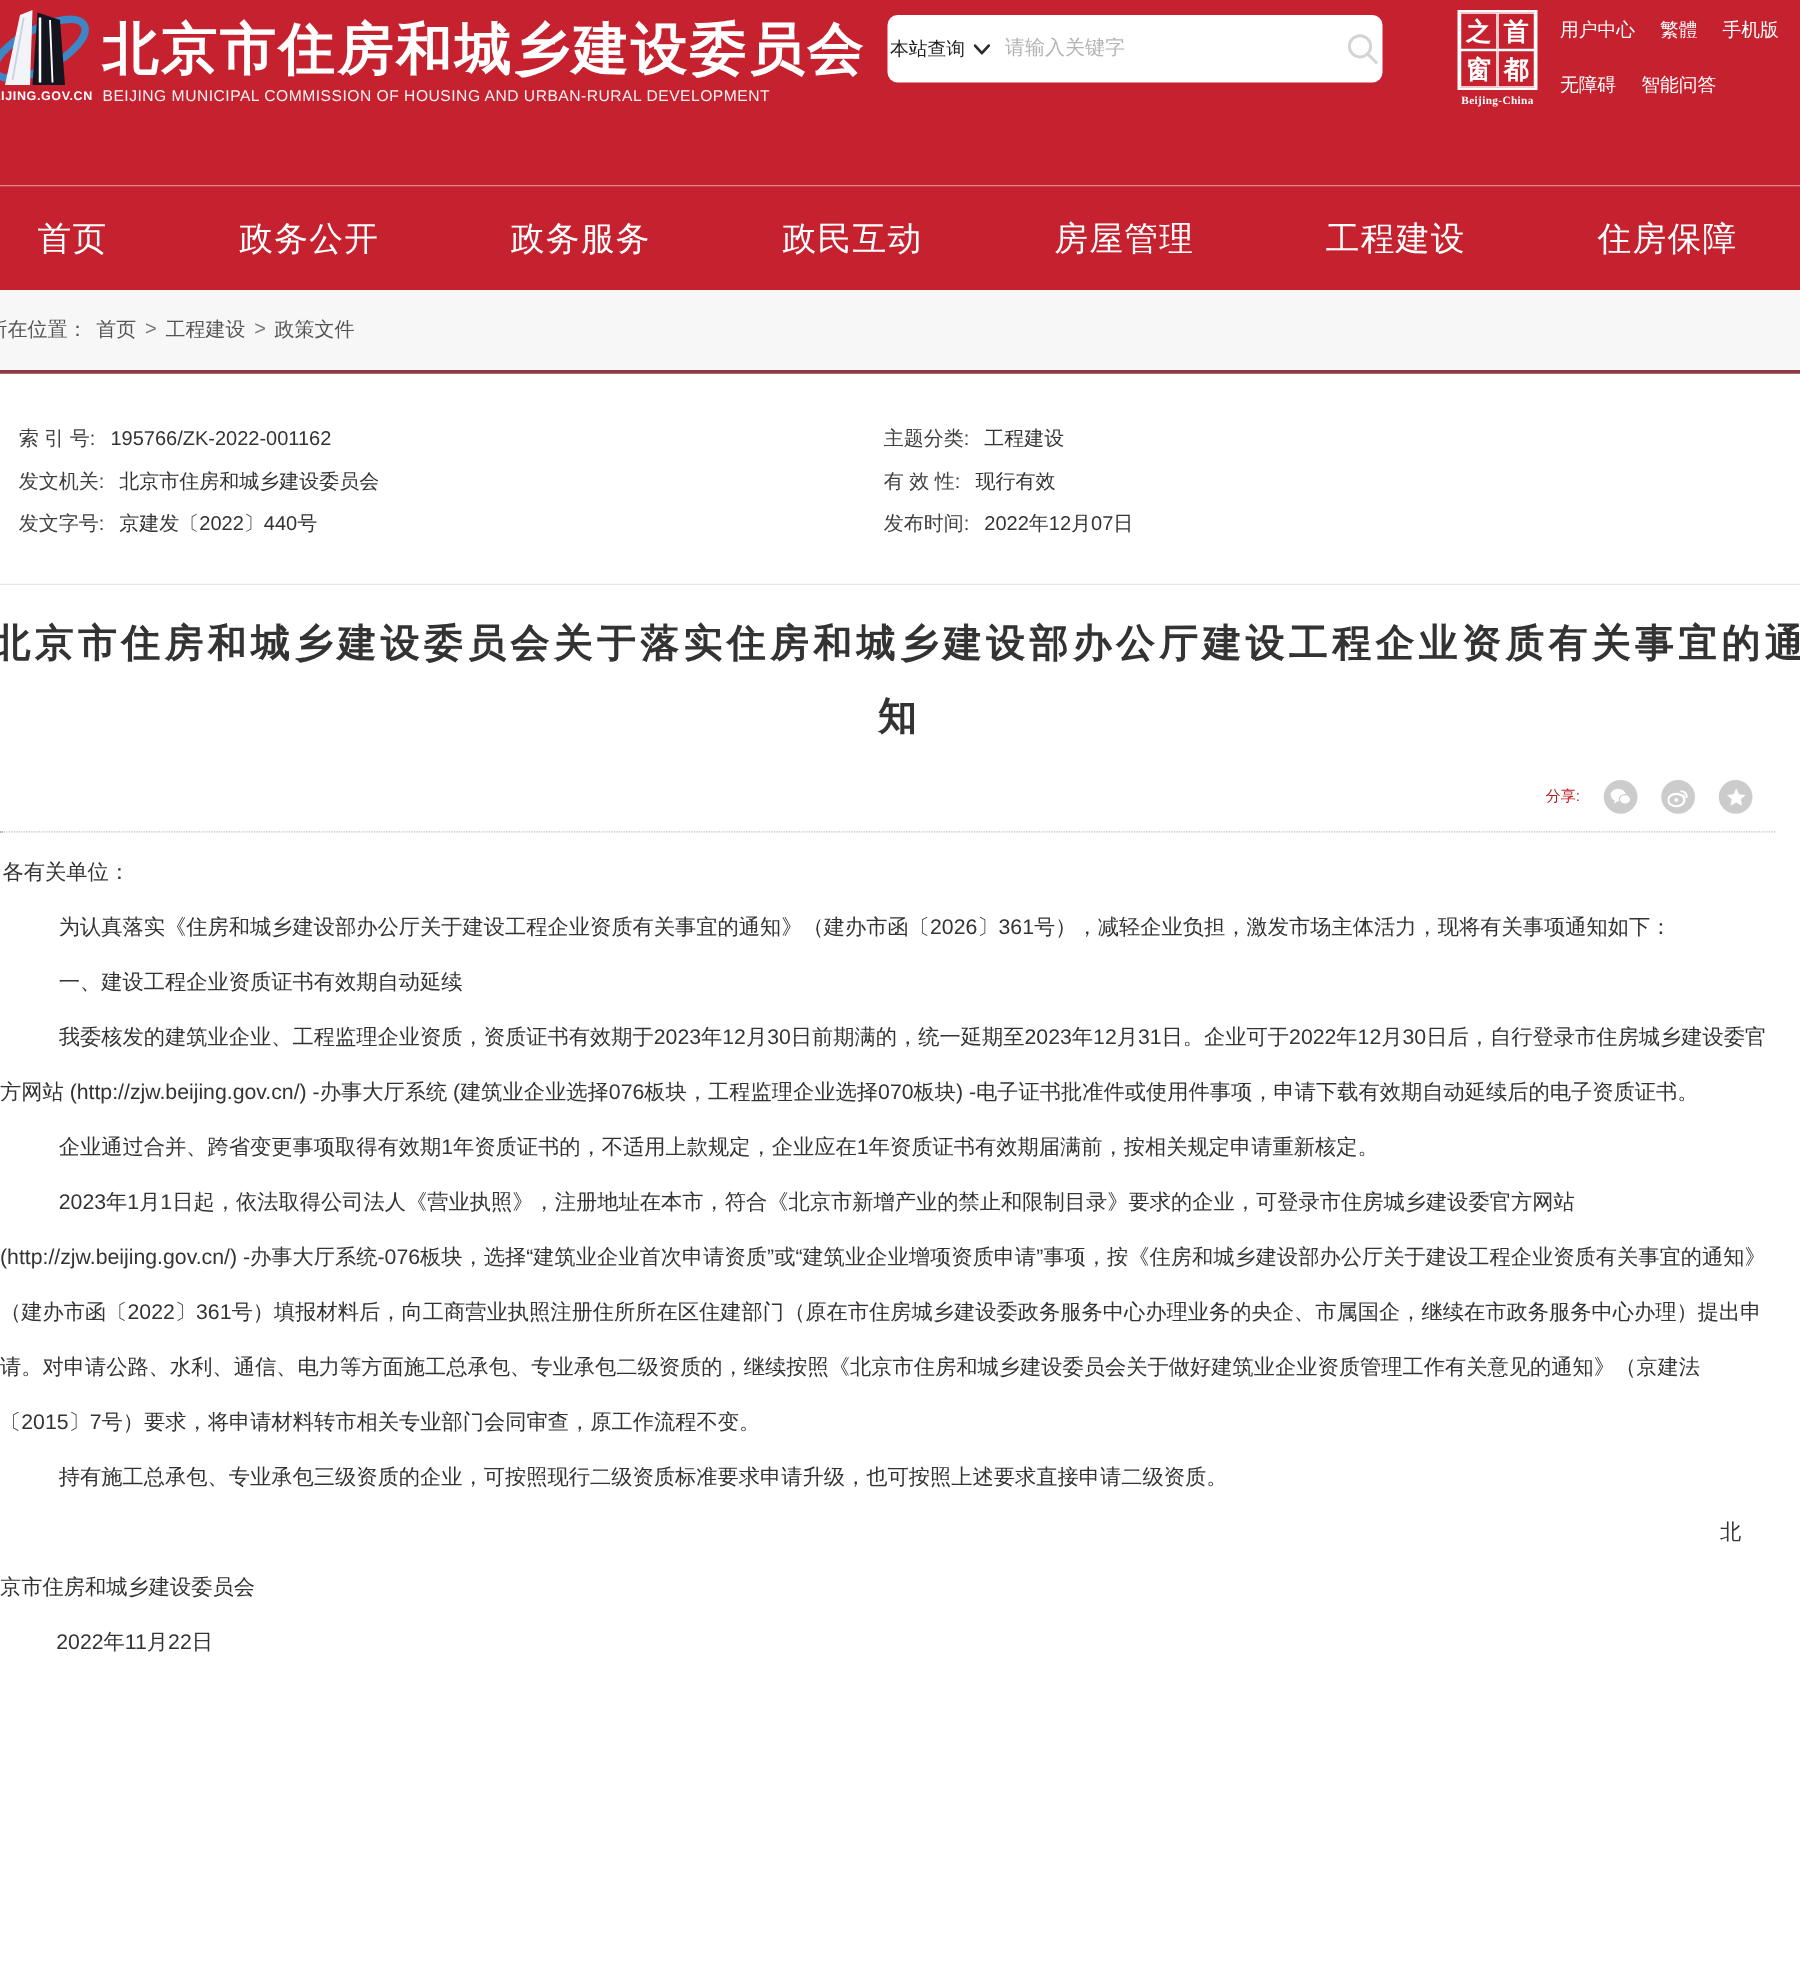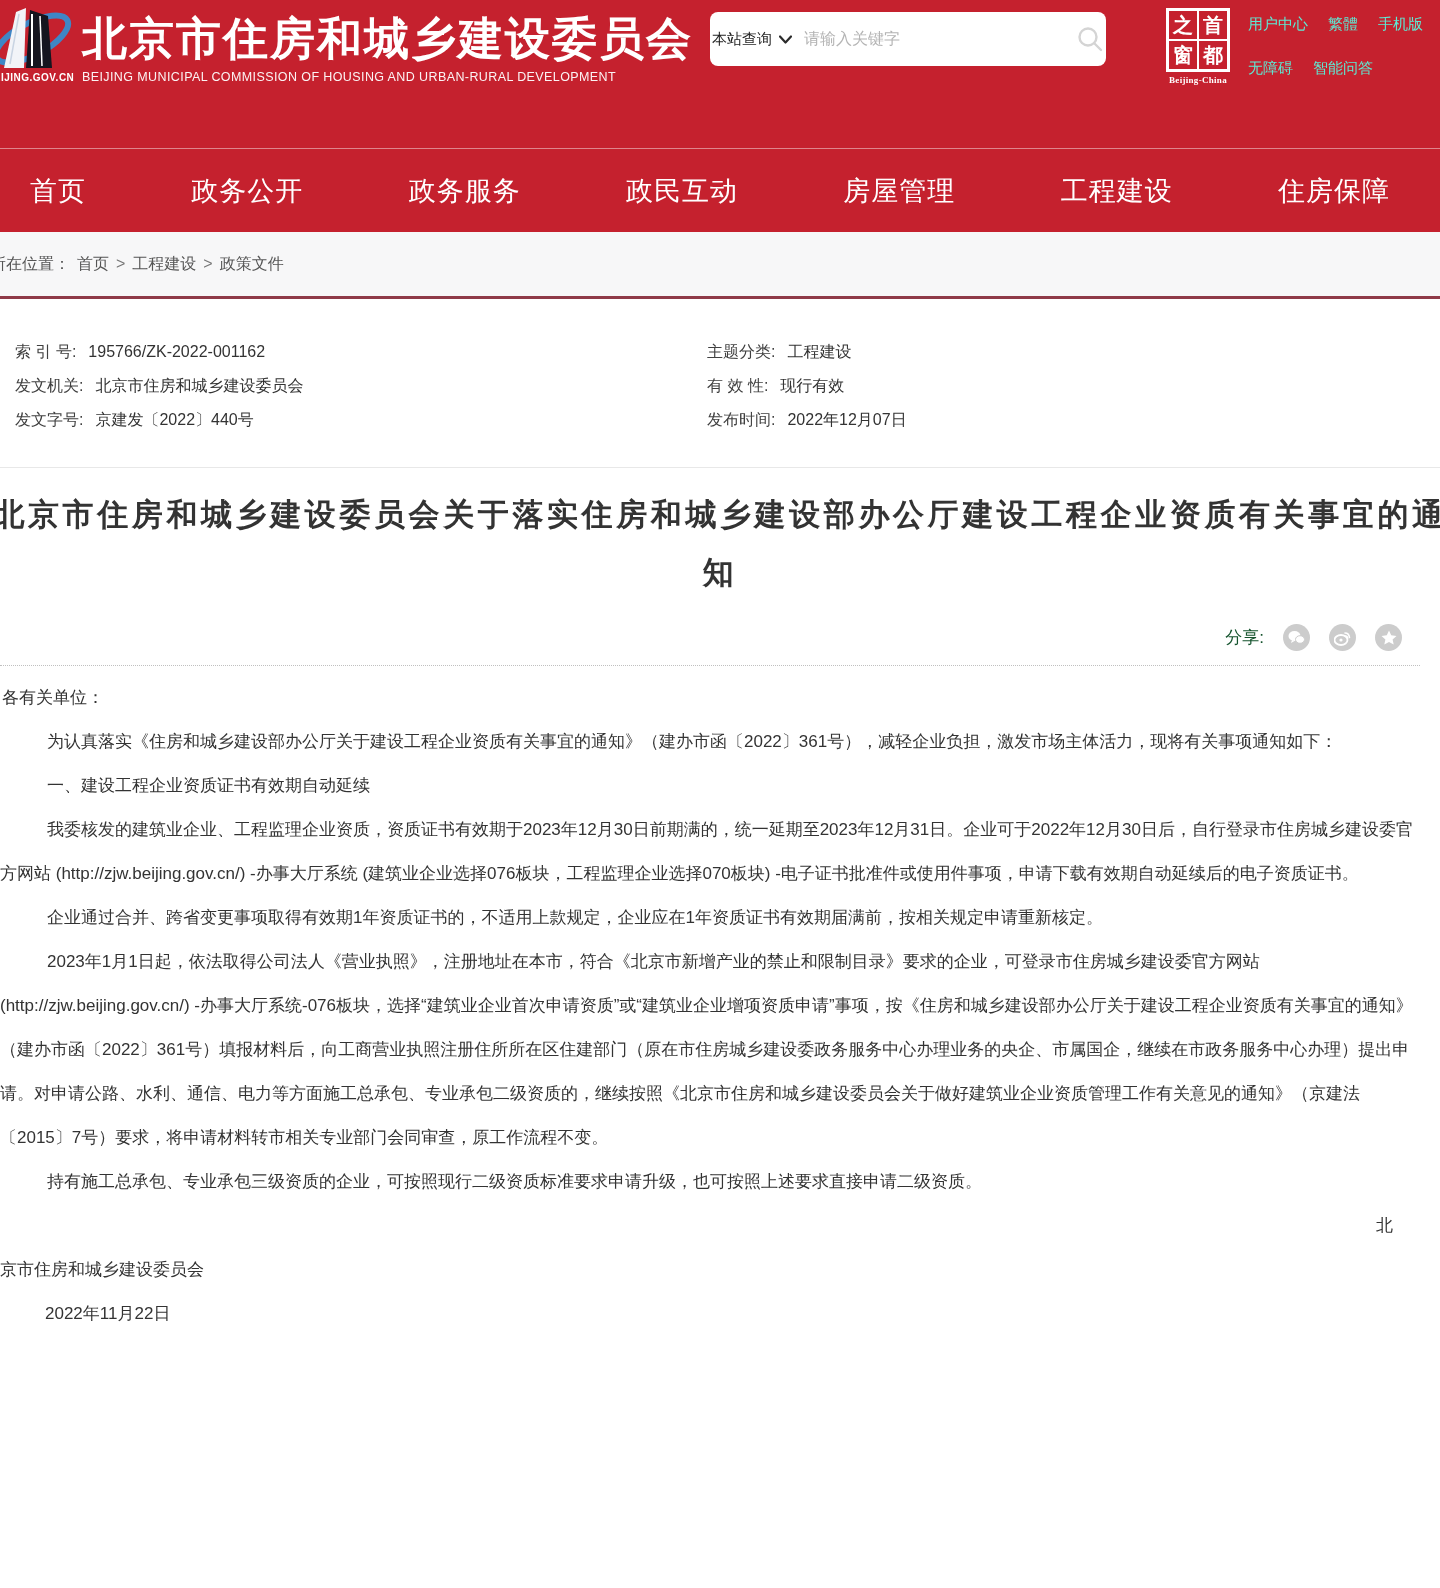--- a/index.html
+++ b/index.html
@@ -24,21 +24,21 @@
   .mag { flex: 0 0 auto; }
 
   .capital-logo { position: absolute; left: 1164px; top: 8px; width: 68px; text-align: center; cursor: pointer; }
   .capital-grid { width: 64px; height: 64px; margin: 0 auto; border: 2px solid #fff; display: grid; grid-template-columns: 1fr 1fr; grid-template-rows: 1fr 1fr; }
   .capital-cell { display: flex; align-items: center; justify-content: center; color: #fff; font-size: 20px; font-weight: bold; border: 1px solid #fff; }
   .capital-caption { margin-top: 3px; color: #fff; font-size: 9px; font-weight: bold; letter-spacing: .3px; font-family: "Liberation Serif", serif; }
 
   .quick-links { position: absolute; left: 1248px; top: 15px; color: #fff; font-size: 15px; }
   .ql-row { display: flex; gap: 20px; }
   .ql-row + .ql-row { margin-top: 25px; }
-  .ql-link { color: #5eead4; text-decoration: none; cursor: pointer; white-space: nowrap; }
+  .ql-link { color: #ffffff; text-decoration: none; cursor: pointer; white-space: nowrap; }
 
   
   .mainnav { height: 84px; background: #c5212e; border-top: 1px solid rgba(255,255,255,.45); display: flex; justify-content: space-between; align-items: center; padding: 0 50px 0 30px; }
   .nav-item { color: #fff; font-size: 27px; letter-spacing: 1px; text-decoration: none; cursor: pointer; white-space: nowrap; }
 
   
   .crumb-bar { height: 67px; background: #f7f7f8; border-bottom: 3px solid #8f3a48; display: flex; align-items: center; overflow: hidden; }
   .crumb-inner { margin-left: -10px; display: flex; align-items: center; gap: 7px; font-size: 16px; color: #555; white-space: nowrap; }
   .crumb-link { color: #555; text-decoration: none; cursor: pointer; }
   .crumb-sep { color: #777; }
@@ -49,21 +49,21 @@
   .meta-left { padding-left: 15px; }
   .meta-right { margin-left: -13px; }
   .meta-row { display: flex; gap: 12px; line-height: 34px; font-size: 16px; }
   .meta-label { color: #404040; white-space: pre; }
   .meta-value { color: #333; }
 
   
   .title-section { border-bottom: 1px dotted #c0c0c0; margin-right: 20px; padding-bottom: 14px; }
   .doc-title { width: 1454px; margin-left: -7px; padding-top: 18px; text-align: center; font-size: 31px; line-height: 58px; letter-spacing: 3.6px; font-weight: bold; color: #333; word-break: break-all; }
   .share-row { display: flex; justify-content: flex-end; align-items: center; gap: 19px; margin-top: 22px; padding-right: 18px; }
-  .share-label { color: #14532d; font-size: 17px; }
+  .share-label { color: #b91c1c; font-size: 12px; }
   .share-icon { width: 27px; height: 27px; border-radius: 50%; background: #cccccc; display: flex; align-items: center; justify-content: center; cursor: pointer; }
 
   
   .article { width: 1426px; padding-top: 10px; font-size: 17px; line-height: 44px; color: #333; }
   .article p { margin: 0; }
   .salutation { text-indent: 2px; }
   .para { text-indent: 47px; }
   .sig1 { text-align: right; padding-right: 33px; margin-top: 62px; }
   .sig2 { text-indent: 0; }
   .doc-date { text-indent: 28px; padding-left: 17px; }
@@ -203,21 +203,21 @@
       <span class="share-icon">
         <svg width="16" height="16" viewBox="0 0 16 16">
             <polygon points="8,0.5 10.2,5.3 15.5,5.9 11.6,9.4 12.7,14.6 8,12 3.3,14.6 4.4,9.4 0.5,5.9 5.8,5.3" fill="#ffffff"></polygon>
           </svg>
       </span>
     </div>
   </section>
 
   <article class="article">
     <p class="salutation">各有关单位：</p>
-    <p class="para">为认真落实《住房和城乡建设部办公厅关于建设工程企业资质有关事宜的通知》（建办市函〔2022〕361号），减轻企业负担，激发市场主体活力，现将有关事项通知如下：</p>
+    <p class="para">为认真落实《住房和城乡建设部办公厅关于建设工程企业资质有关事宜的通知》（建办市函〔2026〕361号），减轻企业负担，激发市场主体活力，现将有关事项通知如下：</p>
     <p class="para">一、建设工程企业资质证书有效期自动延续</p>
     <p class="para">我委核发的建筑业企业、工程监理企业资质，资质证书有效期于2023年12月30日前期满的，统一延期至2023年12月31日。企业可于2022年12月30日后，自行登录市住房城乡建设委官方网站 (http://zjw.beijing.gov.cn/) -办事大厅系统 (建筑业企业选择076板块，工程监理企业选择070板块) -电子证书批准件或使用件事项，申请下载有效期自动延续后的电子资质证书。</p>
     <p class="para">企业通过合并、跨省变更事项取得有效期1年资质证书的，不适用上款规定，企业应在1年资质证书有效期届满前，按相关规定申请重新核定。</p>
     <p class="para">2023年1月1日起，依法取得公司法人《营业执照》，注册地址在本市，符合《北京市新增产业的禁止和限制目录》要求的企业，可登录市住房城乡建设委官方网站 (http://zjw.beijing.gov.cn/) -办事大厅系统-076板块，选择“建筑业企业首次申请资质”或“建筑业企业增项资质申请”事项，按《住房和城乡建设部办公厅关于建设工程企业资质有关事宜的通知》（建办市函〔2022〕361号）填报材料后，向工商营业执照注册住所所在区住建部门（原在市住房城乡建设委政务服务中心办理业务的央企、市属国企，继续在市政务服务中心办理）提出申请。对申请公路、水利、通信、电力等方面施工总承包、专业承包二级资质的，继续按照《北京市住房和城乡建设委员会关于做好建筑业企业资质管理工作有关意见的通知》（京建法〔2015〕7号）要求，将申请材料转市相关专业部门会同审查，原工作流程不变。</p>
     <p class="para">持有施工总承包、专业承包三级资质的企业，可按照现行二级资质标准要求申请升级，也可按照上述要求直接申请二级资质。</p>
     <p class="sig1">北</p>
     <p class="sig2">京市住房和城乡建设委员会</p>
     <p class="doc-date">2022年11月22日</p>
   </article>
 

